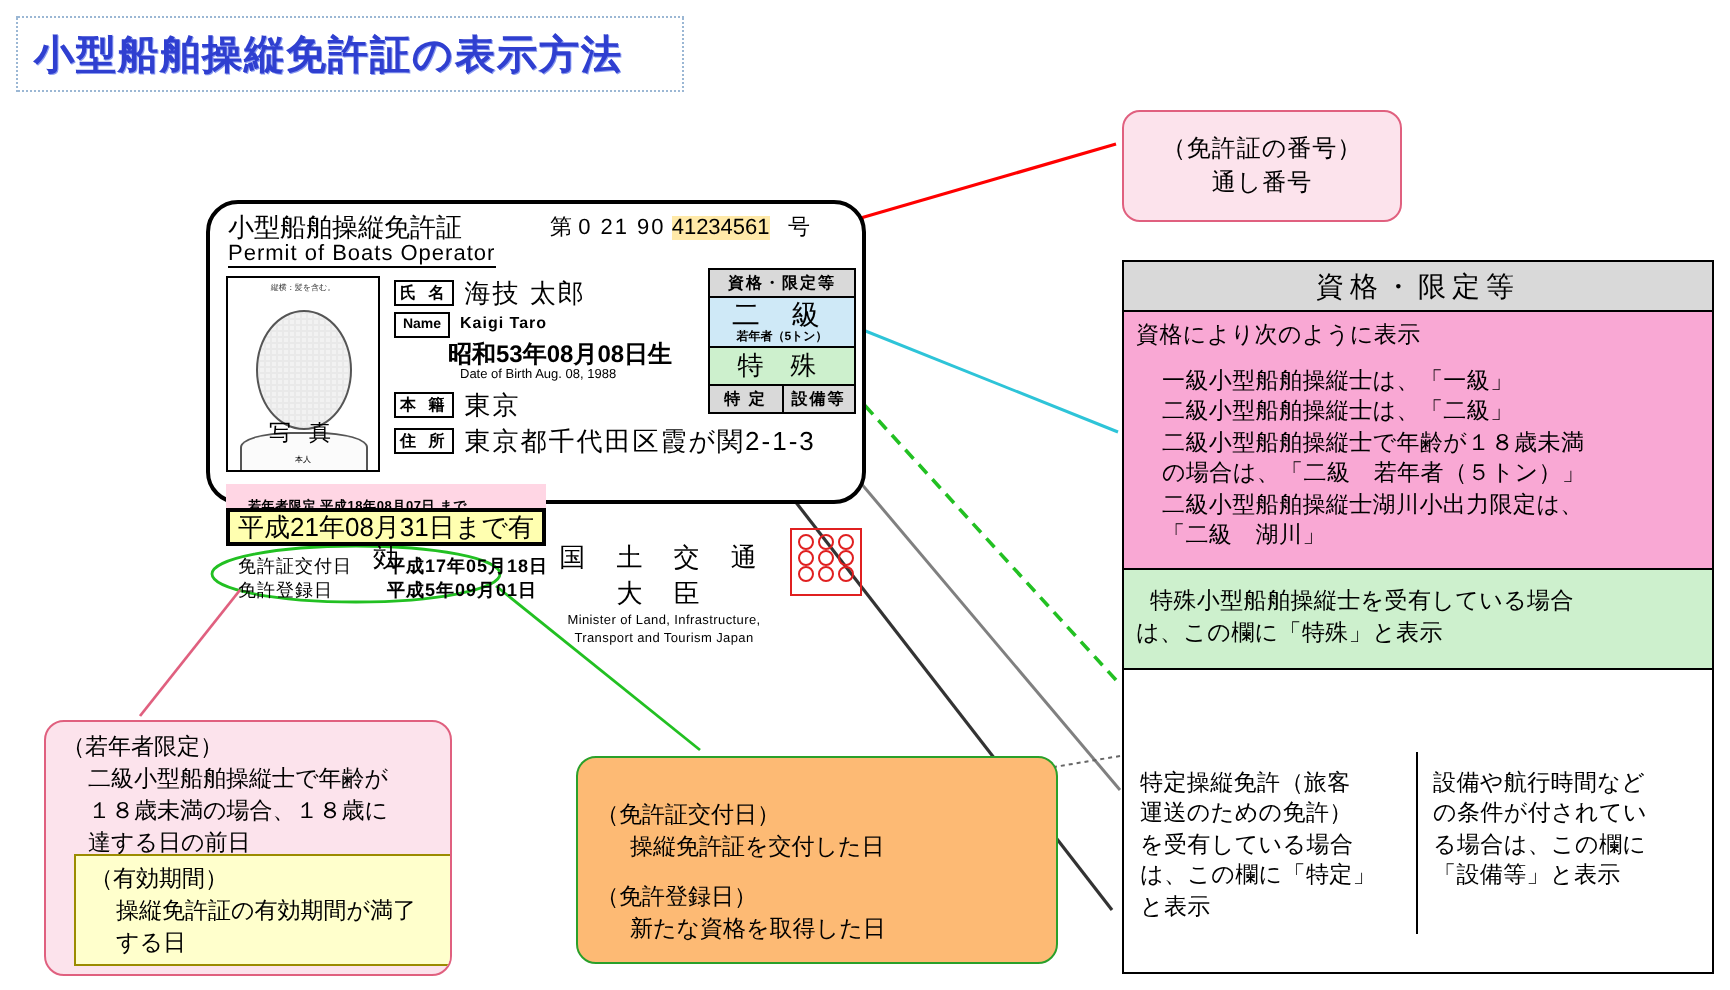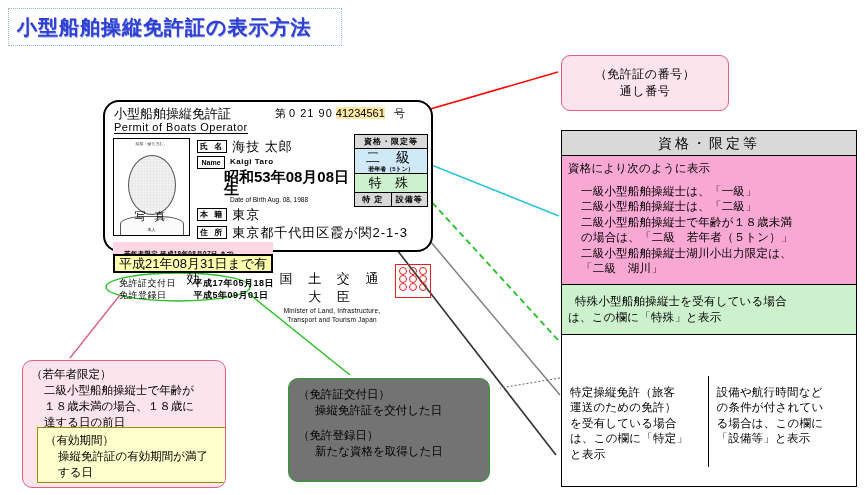--- a/index.html
+++ b/index.html
@@ -69,21 +69,21 @@
   .fields{position:absolute;left:92px;top:38px;width:160px;}
   .frow{display:flex;align-items:flex-start;margin-bottom:2px;}
   .ftag{
     border:1px solid #000;font-size:8px;padding:0px 2px;margin-right:5px;
     line-height:11px;min-width:22px;text-align:center;font-weight:bold;
     letter-spacing:2px;background:#fff;flex:none;
   }
   .ftag.small{letter-spacing:0px;font-size:7px;}
   .fval{font-size:13px;line-height:14px;letter-spacing:1px;}
   .fval-en{font-size:8px;font-weight:bold;line-height:11px;letter-spacing:0.5px;}
-  .fbirth{font-size:15px;font-weight:bold;line-height:12px;margin-left:27px;}
+  .fbirth{font-size:12px;font-weight:bold;line-height:12px;margin-left:27px;}
   .fbirth-en{font-size:6.5px;line-height:9px;margin-left:33px;}
 
   
   .qual{
     position:absolute;left:249px;top:32px;width:74px;
     border:1px solid #000;box-sizing:border-box;background:#fff;
   }
   .qual-h{
     font-size:8px;font-weight:bold;text-align:center;background:#d9d9d9;
     border-bottom:1px solid #000;line-height:13px;letter-spacing:1px;
@@ -129,21 +129,21 @@
     display:grid;grid-template-columns:repeat(3,1fr);gap:0px;padding:2px;
   }
   .seal .dots i{
     display:block;width:8px;height:8px;border:1.2px solid #e02020;border-radius:50%;
     box-sizing:border-box;margin:0 auto;
   }
 
   
   .callout{position:absolute;box-sizing:border-box;}
   .cb-pinknum{
-    left:561px;top:55px;width:168px;height:56px;
+    left:561px;top:55px;width:140px;height:56px;
     background:#fce3ec;border:1.5px solid #e0607f;border-radius:9px;
     display:flex;flex-direction:column;justify-content:center;align-items:center;
   }
   .cb-pinknum div{font-size:12px;line-height:17px;letter-spacing:0.5px;}
 
   
   .panel{
     position:absolute;left:561px;top:130px;width:296px;height:357px;
     border:1px solid #000;box-sizing:border-box;background:#fff;
   }
@@ -178,23 +178,23 @@
   }
   .cb-young{padding:5px 6px 5px 8px;font-size:11.5px;line-height:16px;}
   .cb-valid{
     position:absolute;left:14px;top:66px;width:216px;height:56px;
     background:#ffffcc;border:1px solid #9b8b00;box-sizing:border-box;
     padding:4px 5px 4px 7px;font-size:11.5px;line-height:16px;
   }
   .ind1{padding-left:13px;}
 
   .cb-greenbox{
-    position:absolute;left:288px;top:378px;width:202px;height:104px;
-    background:#737373;border:1.5px solid #2aa02a;border-radius:10px;
-    box-sizing:border-box;padding:7px 6px 6px 9px;
+    position:absolute;left:288px;top:378px;width:241px;height:104px;
+    background:#fdba74;border:1.5px solid #2aa02a;border-radius:10px;
+    box-sizing:border-box;padding:21px 6px 6px 9px;
     font-size:11.5px;line-height:16px;
   }
   .ind2{padding-left:17px;}
 </style>
 </head>
 <body>
 
 <div id="root">
 
   <div class="title-box">

